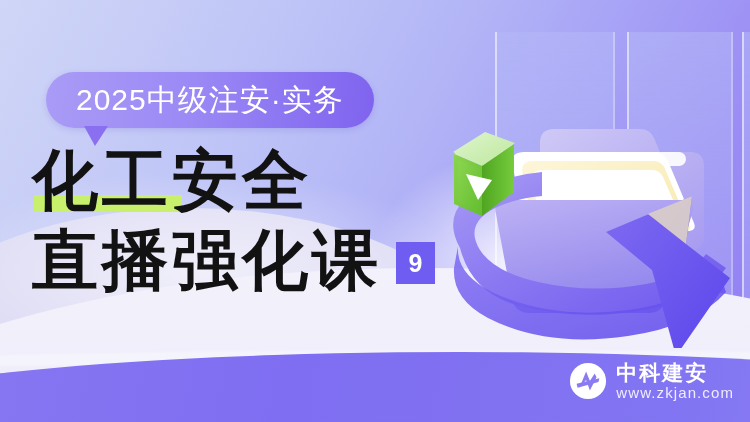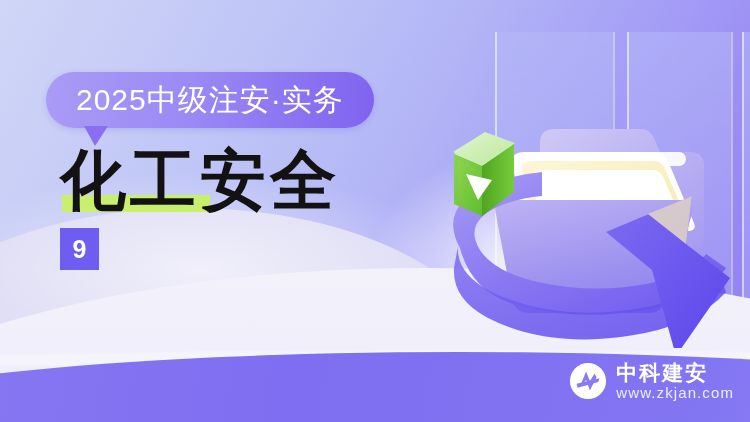--- a/index.html
+++ b/index.html
@@ -86,21 +86,21 @@
   }
   .tag-tail{
     position:absolute;left:38px;top:54px;
     width:0;height:0;
     border-left:11px solid transparent;
     border-right:13px solid transparent;
     border-top:20px solid #8a70f1;
   }
 
   
-  .headline{position:absolute;left:60px;top:148px;width:430px;}
+  .headline{position:absolute;left:32px;top:148px;width:430px;}
   .hl-row{position:relative;line-height:1.0;}
   .hl-text{
     position:relative;z-index:2;
     display:inline-block;
     font-family:"Liberation Serif","DejaVu Serif",serif;
     font-weight:700;
     font-size:66px;
     color:#121212;
     letter-spacing:4px;
     white-space:nowrap;
@@ -233,20 +233,21 @@
     <div class="tag">2025中级注安·实务</div>
     <div class="tag-tail"></div>
   </div>
 
   <div class="headline">
     <div class="hl-row row1">
       <span class="hl-underline"></span>
       <span class="hl-text">化工安全</span>
     </div>
     <div class="hl-row row2">
+      <span class="hl-text">直播强化课</span>
       <span class="ep-badge">9</span>
     </div>
   </div>
 
   <div class="brand">
     <span class="brand-mark">
       <svg viewBox="0 0 40 40" xmlns="http://www.w3.org/2000/svg" aria-hidden="true">
         <circle cx="20" cy="20" r="19" fill="#ffffff"></circle>
         <path d="M11 27 L18 10 L22 20 L27 12 L29 16 L22 30 L18 19 Z" fill="#8a7bf2"></path>
         <path d="M8 23 L32 17 L31 21 L9 27 Z" fill="#8a7bf2"></path>

